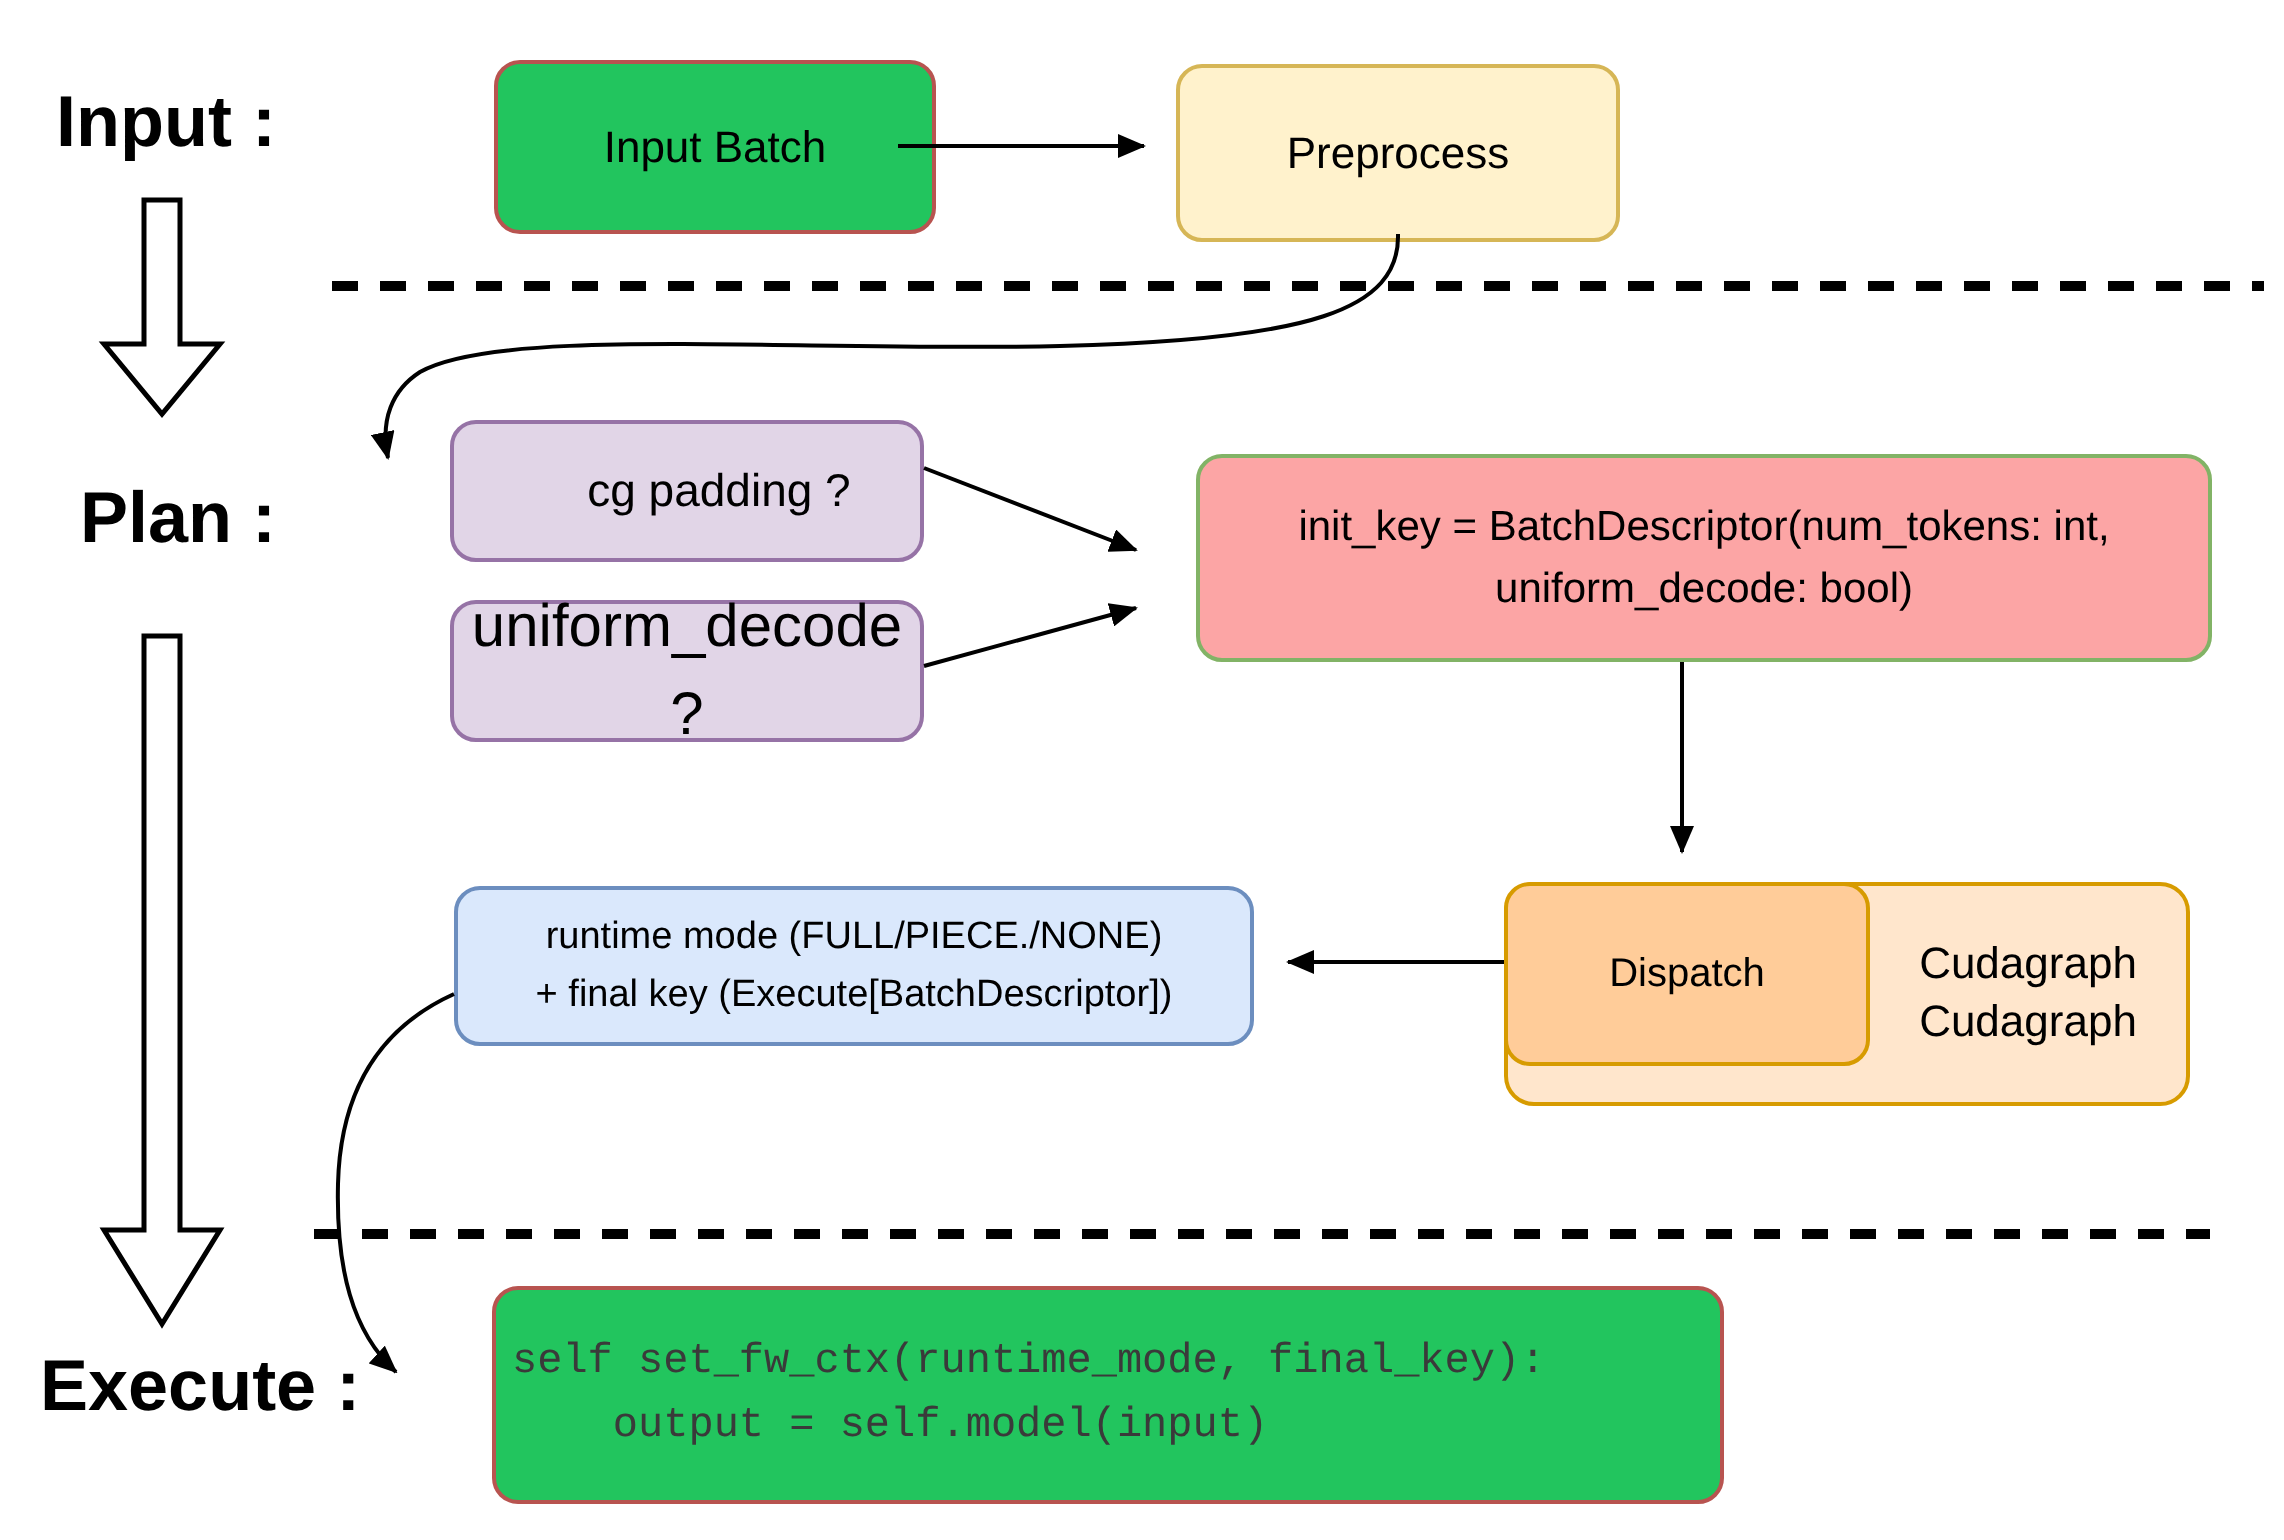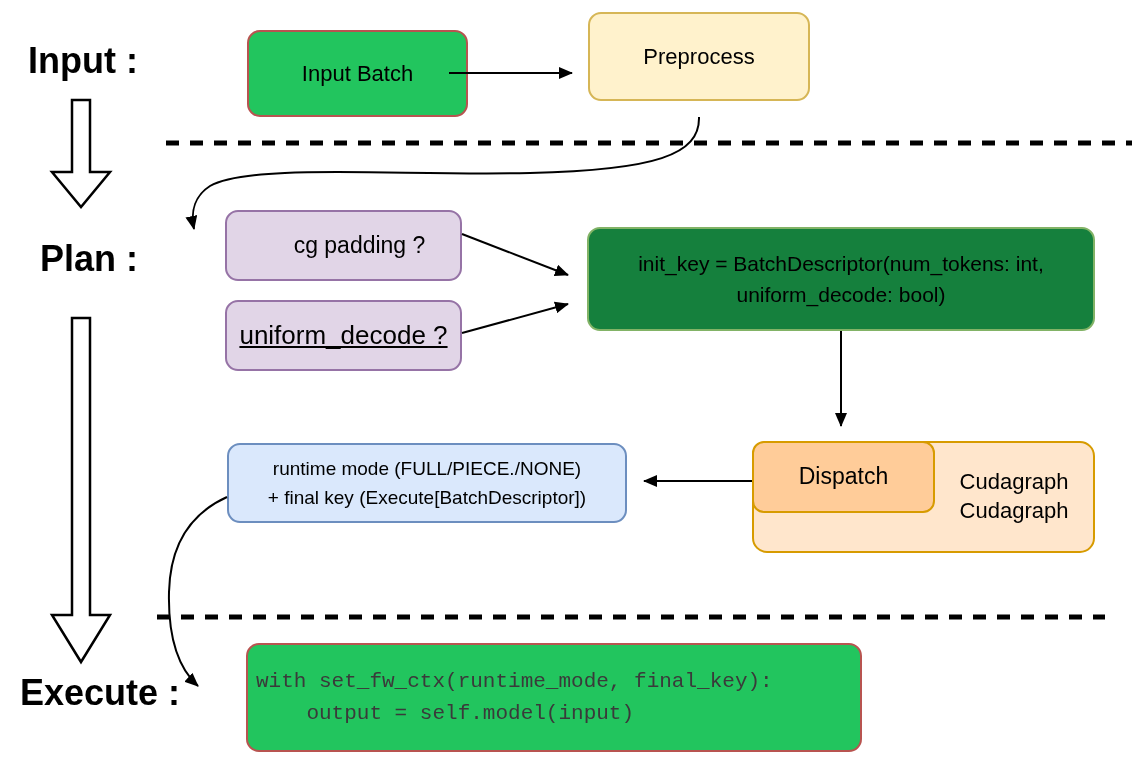--- a/index.html
+++ b/index.html
@@ -28,32 +28,32 @@
     align-items:center;
     justify-content:center;
     text-align:center;
     line-height:1.45;
   }
   .node span{display:block;}
   
   .n-red   {background:#22c55e;border-color:#b85450;margin-left:19px;}
   .n-yellow{background:#fff2cc;border-color:#d6b656;}
   .n-purple{background:#e1d5e7;border-color:#9673a6;}
-  .n-green {background:#15803d;border-color:#82b366;}
+  .n-green {background:#fca5a5;border-color:#82b366;margin-left:11px;}
   .n-blue  {background:#dae8fc;border-color:#6c8ebf;}
   .n-orange-outer{background:#ffe6cc;border-color:#d79b00;border-radius:15px;}
   .n-orange-inner{background:#ffcc99;border-color:#d79b00;}
   
   #input-batch    {left:228px;top:30px; width:221px;height:87px; font-size:22px;}
-  #preprocess     {left:588px;top:12px; width:222px;height:89px; font-size:22px;}
+  #preprocess     {left:588px;top:32px; width:222px;height:89px; font-size:22px;}
   #cg-padding     {left:225px;top:210px;width:237px;height:71px; font-size:23px;padding-left:32px;}
-  #uniform-decode {left:225px;top:300px;width:237px;height:71px; font-size:26px;text-decoration:underline;}
+  #uniform-decode {left:225px;top:300px;width:237px;height:71px; font-size:30px;}
   #init-key       {left:587px;top:227px;width:508px;height:104px;font-size:21px;line-height:1.5;}
   #cudagraph-outer{left:752px;top:441px;width:343px;height:112px;}
-  #dispatch-inner {left:752px;top:441px;width:183px;height:72px; font-size:23px;border-radius:12px;}
+  #dispatch-inner {left:752px;top:441px;width:183px;height:92px; font-size:20px;}
   #cudagraph-text {position:absolute;left:933px;top:441px;width:162px;height:112px;
                    display:flex;flex-direction:column;align-items:center;justify-content:center;
                    font-size:22px;line-height:1.3;text-align:center;}
   #runtime-result {left:227px;top:443px;width:400px;height:80px;font-size:19px;line-height:1.55;}
   #execute-code   {left:227px;top:643px;width:616px;height:109px;
                    font-family:"Liberation Mono",monospace;font-size:21px;line-height:32px;
                    align-items:flex-start;justify-content:center;
                    padding-left:8px;text-align:left;white-space:pre;color:#3a3a3a;}
   #label-input  {left:28px;top:40px;}
   #label-plan   {left:40px;top:238px;}
@@ -101,21 +101,21 @@
   <div class="node n-orange-inner" id="dispatch-inner">
     <span>Dispatch</span>
   </div>
 
   <div class="node n-blue" id="runtime-result">
     <span>runtime mode (FULL/PIECE./NONE)</span>
     <span>+ final key (Execute[BatchDescriptor])</span>
   </div>
 
   <div class="node n-red" id="execute-code">
-    <span>with set_fw_ctx(runtime_mode, final_key):</span>
+    <span>self set_fw_ctx(runtime_mode, final_key):</span>
     <span>    output = self.model(input)</span>
   </div>
 
   <svg id="connector-layer" width="1142" height="770" viewBox="0 0 1142 770">
     <defs>
       <marker id="ah" markerUnits="userSpaceOnUse" markerWidth="14" markerHeight="12" refX="13" refY="6" orient="auto">
         <path d="M0,0 L14,6 L0,12 Z" fill="#000"></path>
       </marker>
     </defs>
 

